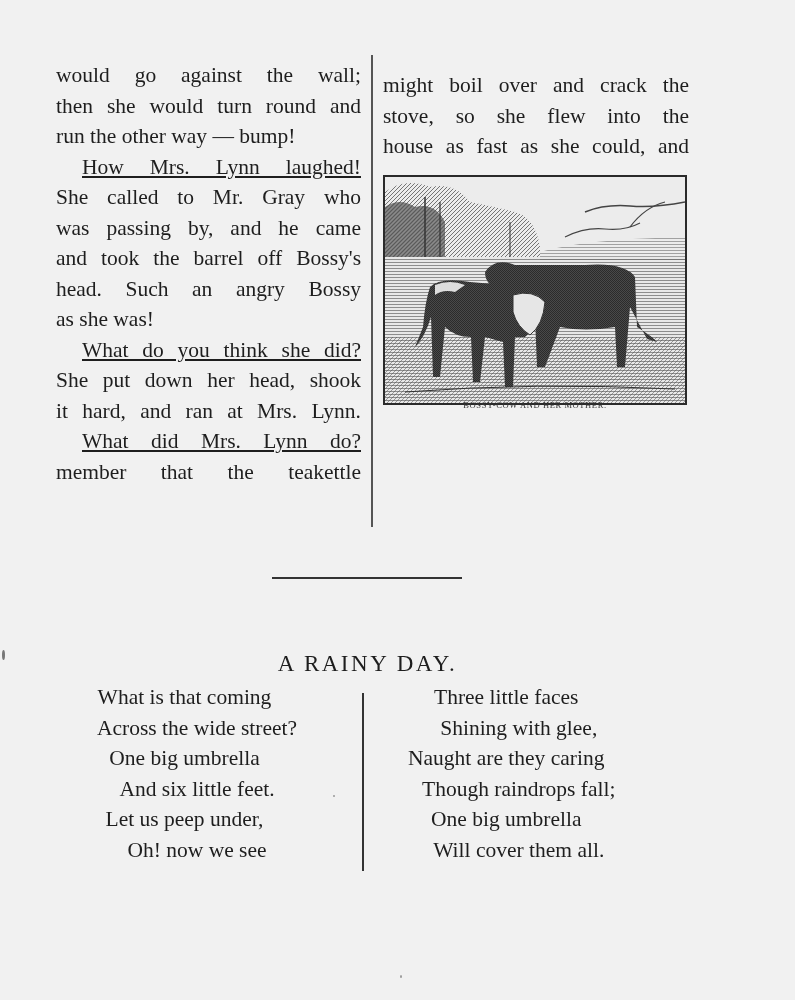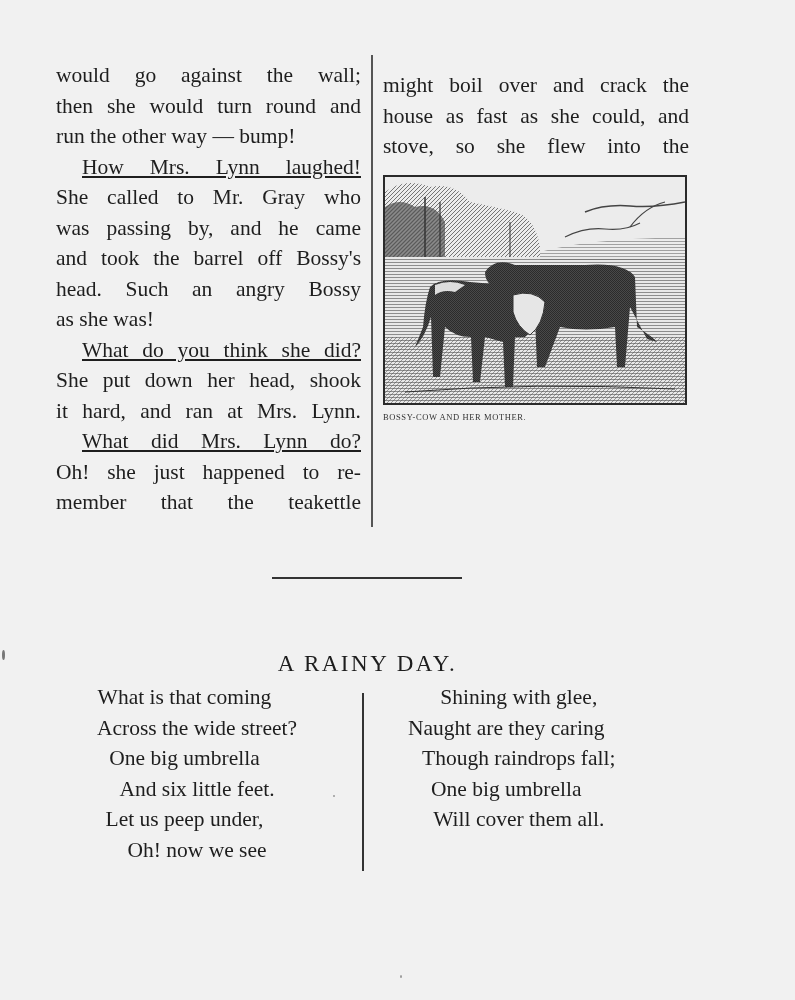--- a/index.html
+++ b/index.html
@@ -24,21 +24,21 @@
   .col-rule { position: absolute; left: 371px; top: 55px; width: 1.5px; height: 472px; background: #555; }
 
   
   .figure { position: absolute; left: 383px; top: 175px; width: 304px; height: 230px; }
   .figure .frame {
     position: absolute; left: 0; top: 0; width: 300px; height: 226px;
     border: 2px solid #2a2a2a; background: #e8e8e8; overflow: hidden;
   }
   .figure svg { width: 300px; height: 226px; display: block; }
   .caption {
-    position: absolute; left: 383px; top: 412px; width: 304px; 
+    position: absolute; left: 383px; top: 400px; width: 304px; text-align: center;
     font-size: 8.5px; letter-spacing: 0.6px; color: #333;
   }
 
   
   .hr { position: absolute; left: 272px; top: 577px; width: 190px; height: 1.5px; background: #333; }
   .poem-title {
     position: absolute; left: 0; width: 735px; top: 623px; text-align: center;
     font-size: 23px; letter-spacing: 2.5px; color: #1e1e1e; margin-top: 28px;
   }
 
@@ -64,30 +64,29 @@
     <span class="ln indent">How Mrs. Lynn laughed!</span>
     <span class="ln">She called to Mr. Gray who</span>
     <span class="ln">was passing by, and he came</span>
     <span class="ln">and took the barrel off Bossy's</span>
     <span class="ln">head. Such an angry Bossy</span>
     <span class="ln last">as she was!</span>
     <span class="ln indent">What do you think she did?</span>
     <span class="ln">She put down her head, shook</span>
     <span class="ln">it hard, and ran at Mrs. Lynn.</span>
     <span class="ln indent">What did Mrs. Lynn do?</span>
-    <span class="ln">Oh! she just happened to re-</span>
     <span class="ln">member that the teakettle</span>
   </div>
 
   <div class="col-rule"></div>
 
   <div class="col col-right-top">
     <span class="ln">might boil over and crack the</span>
+    <span class="ln">stove, so she flew into the</span>
     <span class="ln">house as fast as she could, and</span>
-    <span class="ln">stove, so she flew into the</span>
   </div>
 
   <div class="figure">
     <div class="frame">
       <svg viewBox="0 0 300 226">
         <defs>
           <pattern id="hatch" width="4" height="4" patternUnits="userSpaceOnUse">
             <path d="M0 4 L4 0" stroke="#555" stroke-width="0.8"></path>
           </pattern>
           <pattern id="hatch2" width="3" height="3" patternUnits="userSpaceOnUse">
@@ -140,20 +139,21 @@
     <span class="ln in">Across the wide street?</span>
     <span class="ln">One big umbrella</span>
     <span class="ln in">And six little feet.</span>
     <span class="ln">Let us peep under,</span>
     <span class="ln in">Oh! now we see</span>
   </div>
 
   <div class="poem-rule"></div>
 
   <div class="poem poem-right">
+    <span class="ln">Three little faces</span>
     <span class="ln in">Shining with glee,</span>
     <span class="ln">Naught are they caring</span>
     <span class="ln in">Though raindrops fall;</span>
     <span class="ln">One big umbrella</span>
     <span class="ln in">Will cover them all.</span>
   </div>
 
   <div class="speck" style="left:2px;top:650px;width:3px;height:10px;background:#777;"></div>
   <div class="speck" style="left:333px;top:795px;width:2px;height:2px;"></div>
   <div class="speck" style="left:400px;top:975px;width:2px;height:3px;"></div>

